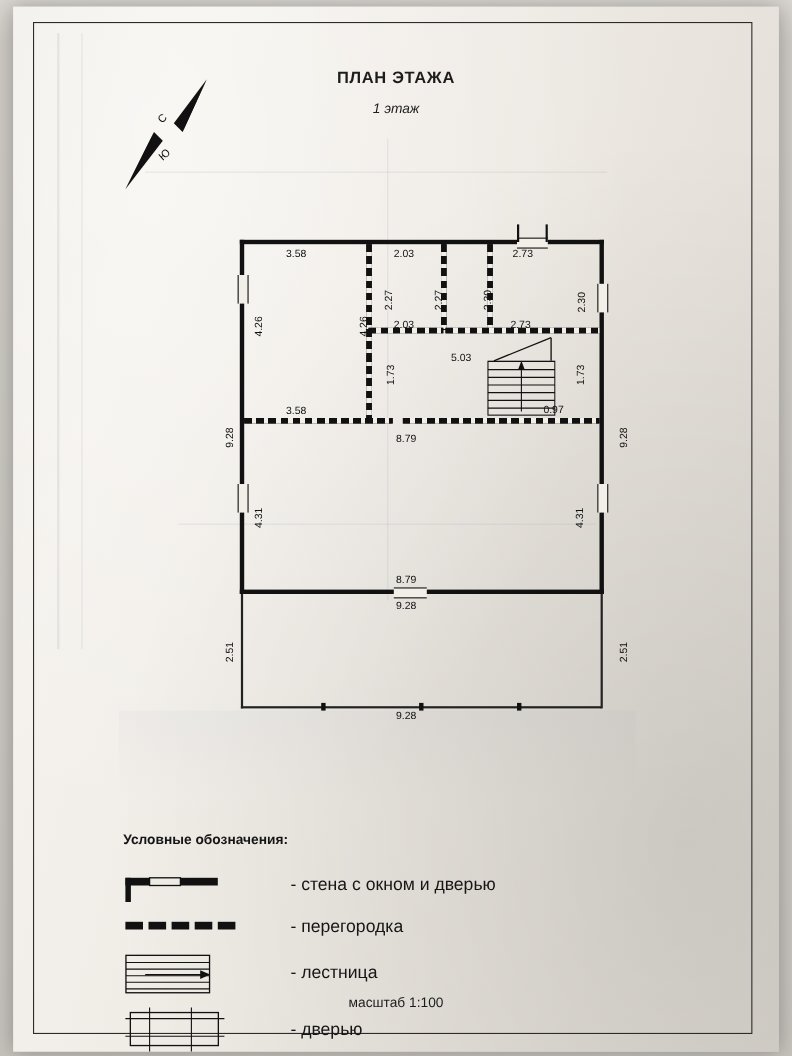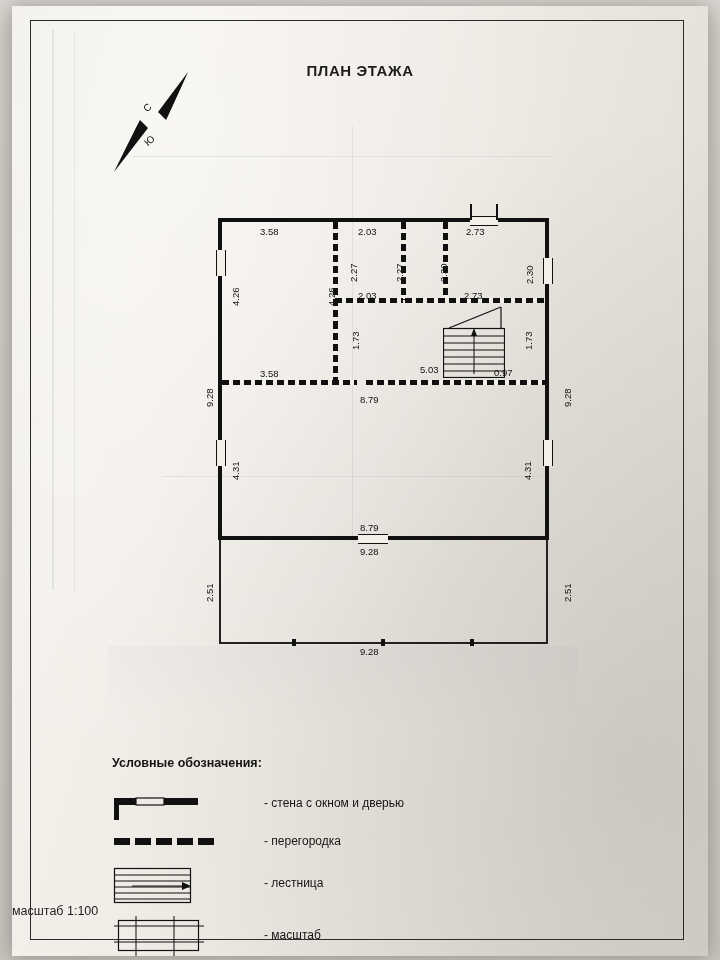--- a/index.html
+++ b/index.html
@@ -42,21 +42,21 @@
     font-size:15px;font-weight:bold;color:#1d1d1d;letter-spacing:.6px;
   }
   .subtitle{
     position:absolute;width:100%;text-align:center;top:86px;
     font-size:12.5px;font-style:italic;color:#1d1d1d;
   }
 
   
   .compass{position:absolute;left:84px;top:62px;width:110px;height:110px;}
   .scale-note{
-    position:absolute;left:0;right:0;top:898px;
+    position:absolute;left:0;right:0;text-align:center;top:898px;
     font-size:12.5px;color:#1d1d1d;
   }
 
   
   .plan{position:absolute;left:186px;top:196px;width:372px;height:452px;}
   .wall{position:absolute;background:#111;}
   .thin{position:absolute;background:#222;}
   .dim{
     position:absolute;font-size:9.5px;color:#111;white-space:nowrap;
     font-family:"Liberation Sans", sans-serif;
@@ -80,40 +80,41 @@
   }
 
   
   .stairs{position:absolute;}
 
   
   .legend{position:absolute;left:100px;top:750px;width:520px;}
   .legend-title{font-size:12.5px;font-weight:bold;color:#151515;}
   .legend-row{position:relative;height:38px;}
   .legend-label{
-    position:absolute;left:152px;top:10px;font-size:12px;color:#151515;white-space:nowrap;
+    position:absolute;left:152px;top:10px;font-size:16px;color:#151515;white-space:nowrap;
   }
   .sym{position:absolute;left:0;top:2px;width:140px;height:34px;}
 </style>
 </head>
 <body>
 
 <div class="page">
   <div class="sheet">
 
     <div class="ghostline" style="left:40px;top:24px;width:2px;height:560px;"></div>
     <div class="ghostline" style="left:62px;top:24px;width:1px;height:560px;"></div>
     <div class="ghostline" style="left:340px;top:120px;width:1px;height:420px;"></div>
     <div class="ghostline" style="left:120px;top:150px;width:420px;height:1px;"></div>
     <div class="ghostline" style="left:150px;top:470px;width:380px;height:1px;"></div>
     <div class="ghost" style="left:96px;top:640px;width:470px;height:80px;background:linear-gradient(180deg,rgba(150,160,175,.22),rgba(150,160,175,0));"></div>
 
     <div class="frame"></div>
 
     <div class="title">ПЛАН ЭТАЖА</div>
+    <div class="subtitle">1 этаж</div>
 
     <div class="compass">
       <svg width="110" height="110" viewBox="0 0 110 110">
         <polygon points="92,4 62,44 70,52" fill="#111"></polygon>
         <polygon points="92,4 74,40 70,52" fill="#111" opacity="0.85"></polygon>
         <polygon points="18,104 52,60 44,52" fill="#111"></polygon>
         <polygon points="18,104 40,62 44,52" fill="#111" opacity="0.85"></polygon>
         <g transform="rotate(-42 56 56)" fill="#111" font-size="10" font-family="Liberation Sans, sans-serif">
           <text x="60" y="44">С</text>
           <text x="38" y="70">Ю</text>
@@ -181,21 +182,21 @@
 
       <div class="dim vert" style="left:32px;top:104px;">4.26</div>
       <div class="dim vert" style="left:128px;top:104px;">4.26</div>
       <div class="dim vert" style="left:150px;top:80px;">2.27</div>
       <div class="dim vert" style="left:196px;top:80px;">2.27</div>
       <div class="dim vert" style="left:240px;top:80px;">2.30</div>
       <div class="dim vert" style="left:326px;top:82px;">2.30</div>
 
       <div class="dim" style="left:160px;top:88px;">2.03</div>
       <div class="dim" style="left:266px;top:88px;">2.73</div>
-      <div class="dim" style="left:222px;top:118px;margin-top:44px;">5.03</div>
+      <div class="dim" style="left:212px;top:118px;">5.03</div>
 
       <div class="dim vert" style="left:152px;top:148px;">1.73</div>
       <div class="dim vert" style="left:325px;top:148px;">1.73</div>
       <div class="dim" style="left:296px;top:165px;">0.97</div>
 
       <div class="dim" style="left:62px;top:166px;">3.58</div>
 
       <div class="dim vert" style="left:6px;top:205px;">9.28</div>
       <div class="dim vert" style="left:364px;top:205px;">9.28</div>
 
@@ -260,19 +261,19 @@
       <div class="legend-row" style="height:54px;">
         <div class="sym" style="top:4px;">
           <svg width="140" height="46" viewBox="0 0 140 46">
             <rect x="6.5" y="8.5" width="80" height="30" fill="none" stroke="#111" stroke-width="1.2"></rect>
             <line x1="2" y1="14" x2="92" y2="14" stroke="#111" stroke-width="1"></line>
             <line x1="2" y1="30" x2="92" y2="30" stroke="#111" stroke-width="1"></line>
             <line x1="24" y1="4" x2="24" y2="44" stroke="#111" stroke-width="1"></line>
             <line x1="62" y1="4" x2="62" y2="44" stroke="#111" stroke-width="1"></line>
           </svg>
         </div>
-        <div class="legend-label" style="top:20px;">- масштаб</div>
+        <div class="legend-label" style="top:20px;">- дверью</div>
       </div>
     </div>
 
     <div class="scale-note">масштаб 1:100</div>
   </div>
 </div>
 
 </body></html>

